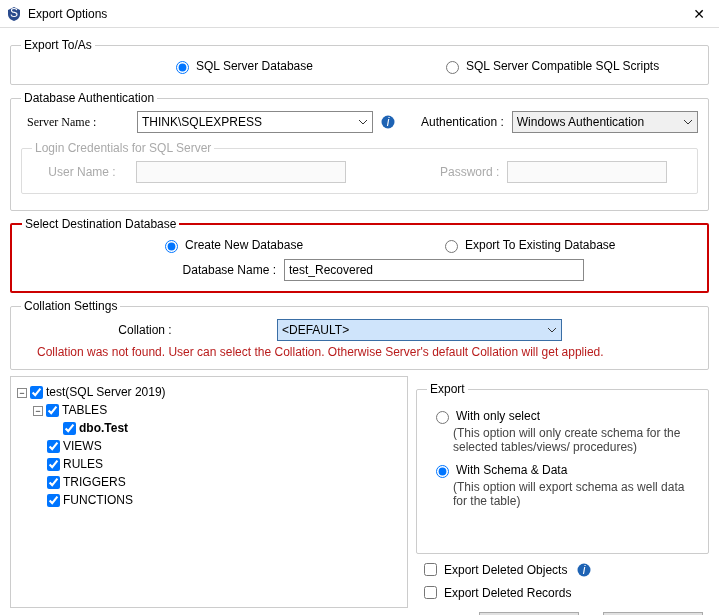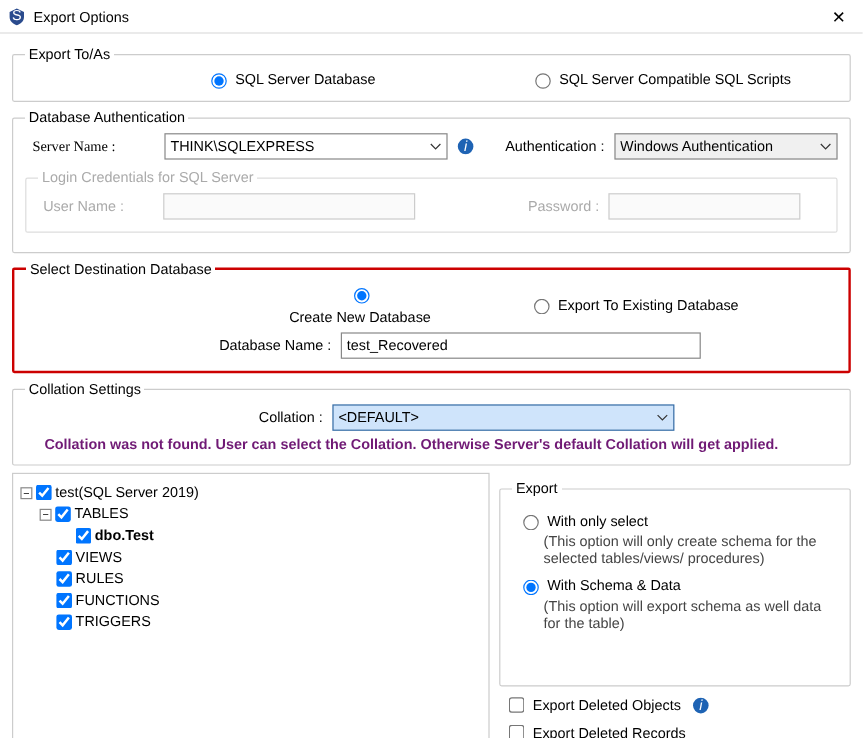--- a/index.html
+++ b/index.html
@@ -8,28 +8,28 @@
 .titlebar .appicon { width: 16px; height: 16px; margin-right: 6px; }
 .titlebar .title { flex: 1; }
 .titlebar .close { width: 28px; text-align: center; font-size: 14px; cursor: pointer; }
 .content { padding: 4px 10px 8px 10px; }
 fieldset { border: 1px solid #ccc; border-radius: 2px; margin: 6px 0; padding: 6px 10px 10px 10px; }
 fieldset > legend { padding: 0 3px; color: #000; }
 .row { display: flex; align-items: center; gap: 8px; }
 .radio-row { display: flex; }
 .radio-cell { display: flex; align-items: center; gap: 4px; }
 fieldset.highlight { border: 2px solid #c00; }
-label.lbl { white-space: nowrap; }
+label.lbl { white-space: nowrap; text-align: center; }
 input[type=text], select.readonly, select.editable, .text-input { height: 22px; border: 1px solid #888; padding: 2px 4px; background: #fff; width: 100%; }
 input[disabled] { background: #fafafa; color: #999; border-color: #ccc; }
 .combo { position: relative; display:flex; align-items:center; }
 .combo input { flex:1; padding-right:31px; }
 .combo .drop { position:absolute; right:3px; top:4px; width:14px; height:14px; cursor:pointer; display:flex; align-items:center; justify-content:center; }
 .collation-select { background: #cfe4fb; border:1px solid #3a6ea5; color:#000; height:22px; width:285px; padding: 2px 4px; display:flex; align-items:center; justify-content:space-between; }
-.note { color:#701a75; padding:4px 0 0 16px;font-weight:bold; }
+.note { color:#b91c1c; padding:4px 0 0 16px; }
 .bottom { display:flex; gap:8px; margin-top:6px; }
 .tree { border:1px solid #ccc; width: 398px; height: 232px; padding: 6px; overflow:auto; }
 .tree ul { list-style:none; margin:0; padding-left: 16px; }
 .tree li { line-height: 18px; white-space:nowrap; }
 .twist { display:inline-block; width:10px; height:10px; border:1px solid #888; text-align:center; line-height:8px; font-size:9px; margin-right:3px; cursor:pointer; }
 .chk { margin: 0 3px 0 0; vertical-align:middle; }
 .bold { font-weight:bold; }
 .export-panel { flex:1; }
 .export-panel fieldset { height: 172px; }
 .option-desc { color:#444; padding-left: 26px; margin: 2px 0 8px 0; }
@@ -102,39 +102,39 @@
       <input type="text" disabled="" style="width: 210px;">
       <label class="lbl disabled-label" style="margin-left:86px;">Password :</label>
       <input type="text" disabled="" style="width: 160px;">
     </div>
   </fieldset>
 </fieldset>
 
 <fieldset class="highlight">
   <legend>Select Destination Database</legend>
   <div class="radio-row">
-    <div class="radio-cell" style="margin-left:138px; width:280px;flex-direction:column;">
+    <div class="radio-cell" style="margin-left:138px; width:280px;">
       <input type="radio" name="dest" checked="" style="">
       <label class="lbl">Create New Database</label>
     </div>
     <div class="radio-cell">
       <input type="radio" name="dest" style="">
       <label class="lbl">Export To Existing Database</label>
     </div>
   </div>
   <div class="row" style="margin-top:6px;">
     <label class="lbl" style="width:254px; text-align:right;">Database Name :</label>
     <input type="text" style="width: 300px;" value="test_Recovered">
   </div>
 </fieldset>
 
 <fieldset>
   <legend>Collation Settings</legend>
   <div class="row">
-    <label class="lbl" style="width:248px; text-align:right;">Collation :</label>
+    <label class="lbl" style="width:248px; ">Collation :</label>
     <div class="collation-select">
       <span>&lt;DEFAULT&gt;</span>
       <svg width="10" height="10" viewBox="0 0 10 10">
             <path d="M1 3l4 4 4-4" fill="none" stroke="#333"></path>
           </svg>
     </div>
   </div>
   <div class="note">Collation was not found. User can select the Collation. Otherwise Server's default Collation will get applied.</div>
 </fieldset>
 
@@ -144,22 +144,22 @@
       <li>
         <span class="twist">−</span><input type="checkbox" class="chk" checked="" style=""><span>test(SQL Server 2019)</span>
         <ul>
           <li><span class="twist">−</span><input type="checkbox" class="chk" checked="" style=""><span>TABLES</span>
             <ul>
                   <li style="padding-left:14px;"><input type="checkbox" class="chk" checked="" style=""><span class="bold">dbo.Test</span></li>
                 </ul>
           </li>
           <li style="padding-left:14px;"><input type="checkbox" class="chk" checked="" style=""><span>VIEWS</span></li>
           <li style="padding-left:14px;"><input type="checkbox" class="chk" checked="" style=""><span>RULES</span></li>
+          <li style="padding-left:14px;"><input type="checkbox" class="chk" checked="" style=""><span>TRIGGERS</span></li>
           <li style="padding-left:14px;"><input type="checkbox" class="chk" checked="" style=""><span>FUNCTIONS</span></li>
-          <li style="padding-left:14px;"><input type="checkbox" class="chk" checked="" style=""><span>TRIGGERS</span></li>
         </ul>
       </li>
     </ul>
   </div>
   <div class="export-panel">
     <fieldset>
       <legend>Export</legend>
       <div class="radio-cell" style="margin:6px 0 0 4px;">
         <input type="radio" name="expmode" style="">
         <label class="lbl">With only select</label>

